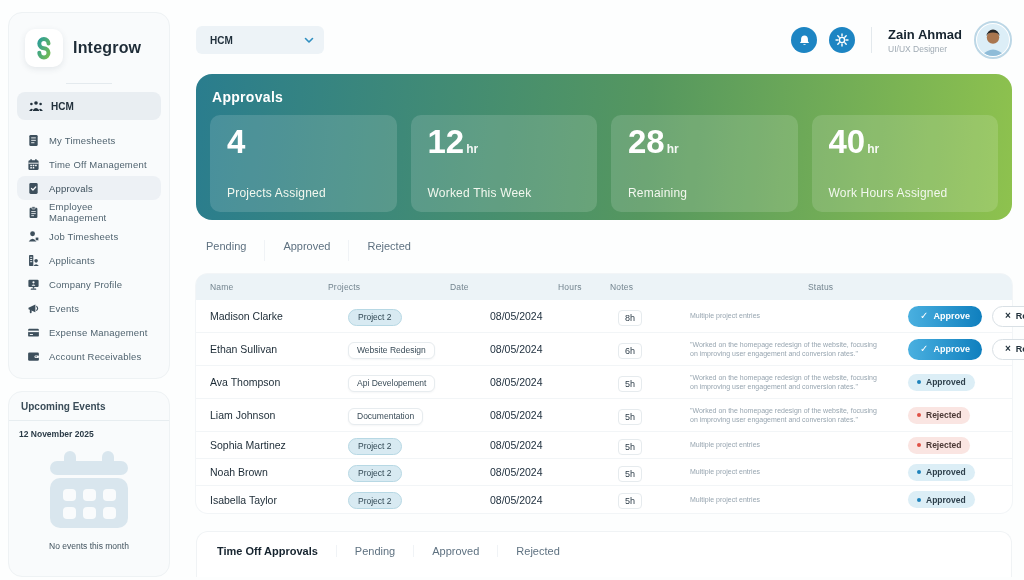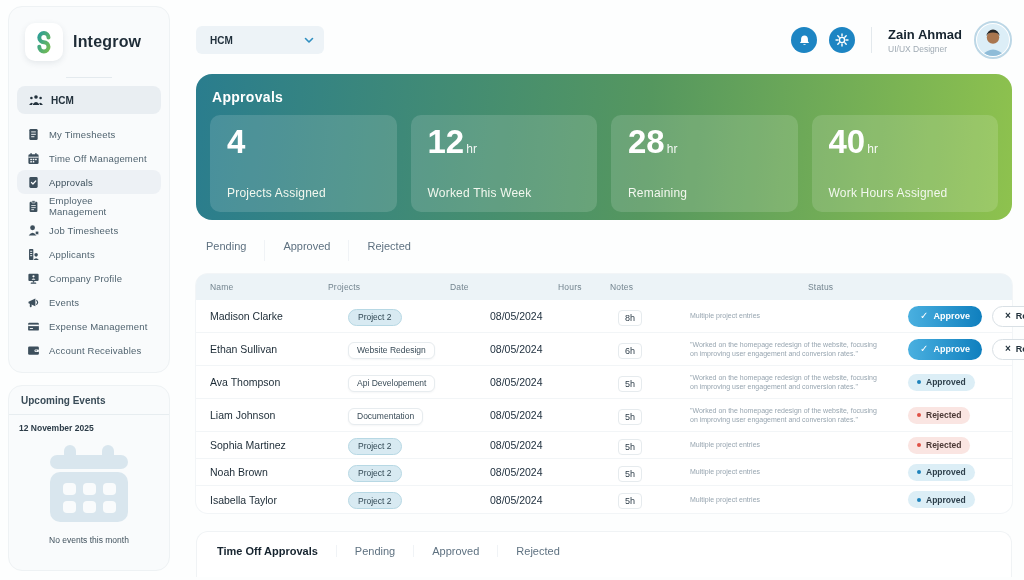--- a/index.html
+++ b/index.html
@@ -2,21 +2,21 @@
 <html><head>
 <meta charset="utf-8">
 <style>
   * { margin:0; padding:0; box-sizing:border-box; }
   body { background:#fff; }
   .stage {
     position:relative; width:1024px; height:580px; overflow:hidden;
     background:#fdfefe; font-family:"Liberation Sans","DejaVu Sans",sans-serif;
   }
   
-  .sidebar { position:absolute; left:8px; top:6px; width:162px; }
+  .sidebar { position:absolute; left:8px; top:12px; width:162px; }
   .side-card { background:#f9fbfc; border:1px solid #eef2f4; border-radius:14px; }
   .nav-card { padding-bottom:10px; }
   .logo-row { display:flex; align-items:center; gap:10px; padding:16px 12px 6px 16px; }
   .logo-box { width:38px; height:38px; background:#fff; border-radius:10px;
     box-shadow:0 2px 6px rgba(40,60,80,.10); display:flex; align-items:center; justify-content:center; }
   .brand-name { font-size:16px; font-weight:700; color:#1e2c37; letter-spacing:.2px; }
   .logo-divider { width:46px; height:1px; background:#e4eaee; margin:10px auto 8px; }
   .module-pill { margin:4px 8px 8px; height:28px; background:#e9eef2; border-radius:8px;
     display:flex; align-items:center; gap:8px; padding:0 12px; }
   .module-pill span { font-size:10px; font-weight:700; color:#22313c; }
@@ -51,21 +51,21 @@
     display:flex; align-items:center; justify-content:center; background:#fff; cursor:pointer; }
   
   .banner { margin-top:16px; height:146px; border-radius:16px; padding:13px 14px;
     background:linear-gradient(95deg,#2a7d8e 0%, #55975f 55%, #8ec24e 100%); }
   .banner-title { font-size:14px; font-weight:700; color:#fff; margin:2px 0 10px 2px; letter-spacing:.3px; }
   .stats-row { display:flex; gap:14px; }
   .stat-card { flex:1; height:97px; border-radius:10px; background:rgba(255,255,255,.14);
     padding:10px 17px 12px; display:flex; flex-direction:column; justify-content:space-between; }
   .stat-value-line { display:flex; align-items:baseline; }
   .stat-value { font-size:33px; font-weight:700; color:#fff; line-height:1; }
-  .stat-unit { font-size:12px; font-weight:400; color:rgba(255,255,255,.92); margin-left:2px; }
+  .stat-unit { font-size:12px; font-weight:700; color:rgba(255,255,255,.92); margin-left:2px; }
   .stat-label { font-size:12px; color:#f3f8ef; letter-spacing:.2px; }
   
   .tabs { margin-top:20px; display:flex; align-items:flex-end; }
   .tab { font-size:11px; color:#5e7180; padding:0 18px 9px; cursor:pointer; border-left:1px solid #f0f3f6; }
   .tab:first-child { border-left:none; padding-left:10px; }
   .tab.active { font-weight:700; color:#15232e; border-bottom:2.5px solid #2c8398; padding-bottom:7px; }
   
   .table-card { margin-top:13px; background:#fff; border-radius:12px; box-shadow:0 0 0 1px #f2f5f7; }
   .tgrid { display:grid; grid-template-columns:118px 122px 108px 52px 198px 1fr; align-items:center; padding-left:14px; }
   .thead { background:#ecf3f7; border-radius:10px 10px 0 0; height:26px;

